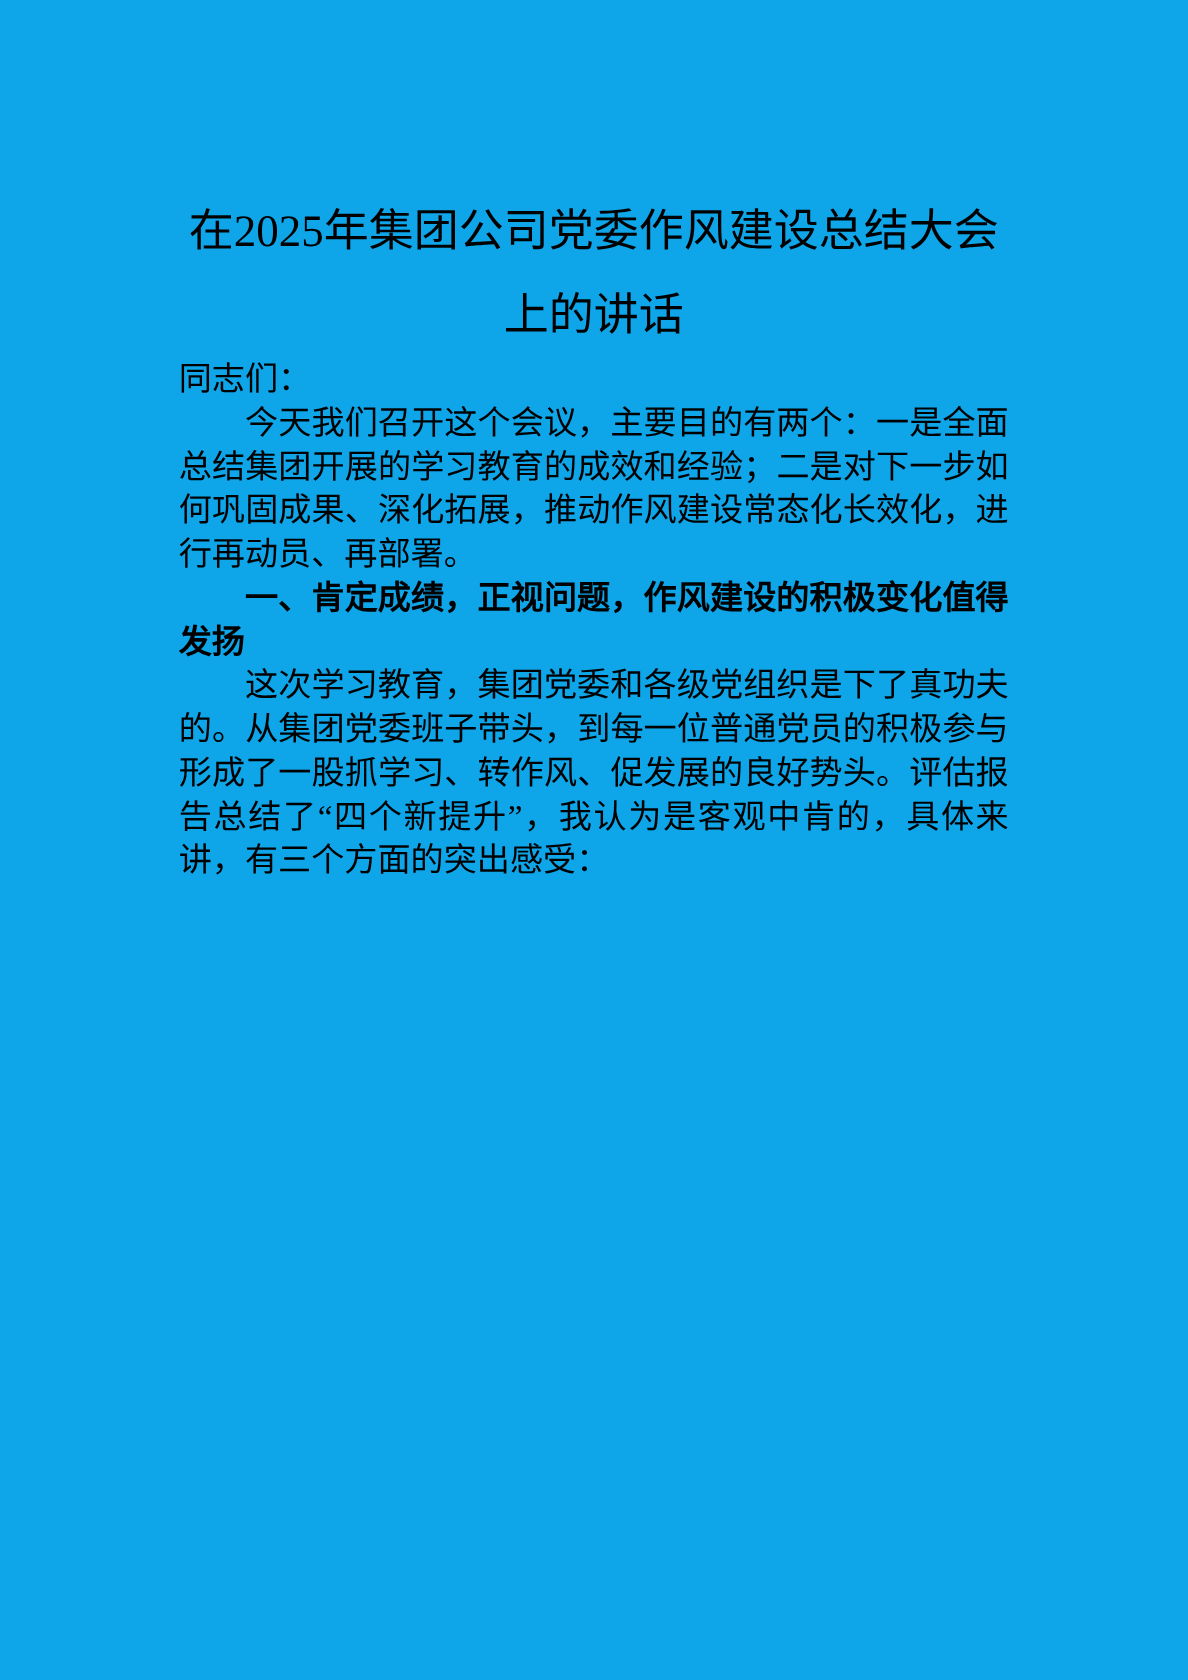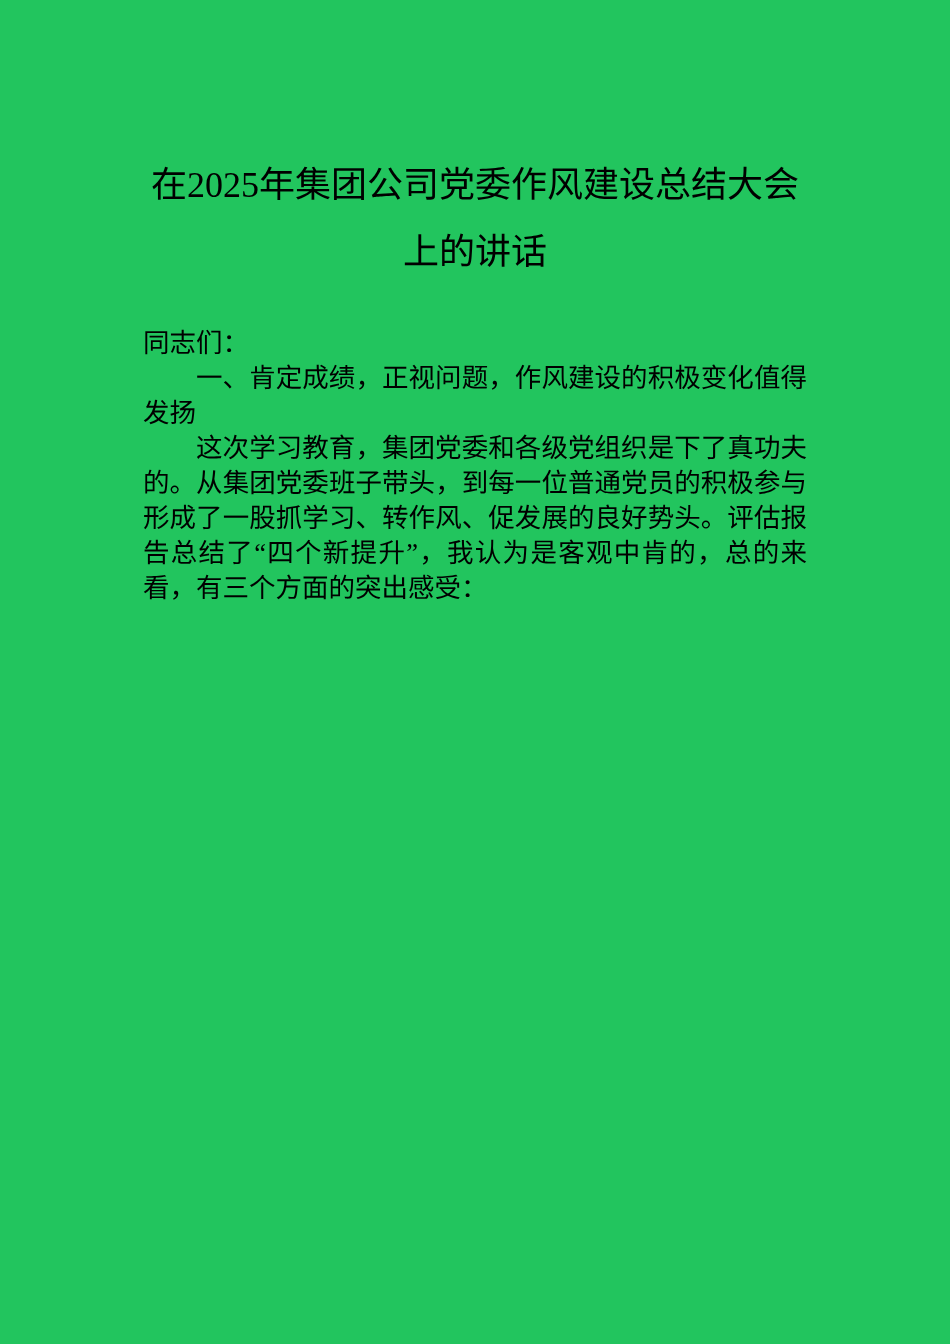--- a/index.html
+++ b/index.html
@@ -12,62 +12,62 @@
     background: #ffffff;
     color: #000000;
     overflow: hidden;
   }
   
   .page {
     box-sizing: border-box;
     width: 950px;
     height: 1344px;
     padding: 152px 143px 0 143px;
-    background: #22c55e;
+    background: #0ea5e9;
     font-family: "Liberation Serif", sans-serif;
   }
   .doc-title {
     margin: 0;
     font-size: 36px;
     line-height: 67px;
     font-weight: 500;
     text-align: center;
     color: #000000;
   }
   .doc-body {
-    margin-top: 40px;
     font-size: 26.5px;
     line-height: 35px;
     text-align: justify;
     color: #000000;
   }
   .doc-body p {
     margin: 0;
     padding: 0;
   }
   .doc-body p.indent {
     text-indent: 2em;
   }
   .doc-body p.heading {
     text-indent: 2em;
-    font-weight: 400;
+    font-weight: 700;
   }
 </style>
 </head>
 <body>
 
 <div class="page">
 
   <h1 class="doc-title">在2025年集团公司党委作风建设总结大会上的讲话</h1>
 
   <div class="doc-body">
 
     <p>同志们：</p>
 
+    <p class="indent">今天我们召开这个会议，主要目的有两个：一是全面总结集团开展的学习教育的成效和经验；二是对下一步如何巩固成果、深化拓展，推动作风建设常态化长效化，进行再动员、再部署。</p>
 
 
     <p class="heading">一、肯定成绩，正视问题，作风建设的积极变化值得发扬</p>
 
-    <p class="indent">这次学习教育，集团党委和各级党组织是下了真功夫的。从集团党委班子带头，到每一位普通党员的积极参与形成了一股抓学习、转作风、促发展的良好势头。评估报告总结了“四个新提升”，我认为是客观中肯的，总的来看，有三个方面的突出感受：</p>
+    <p class="indent">这次学习教育，集团党委和各级党组织是下了真功夫的。从集团党委班子带头，到每一位普通党员的积极参与形成了一股抓学习、转作风、促发展的良好势头。评估报告总结了“四个新提升”，我认为是客观中肯的，具体来讲，有三个方面的突出感受：</p>
 
 
   </div>
 </div>
 
 </body></html>

